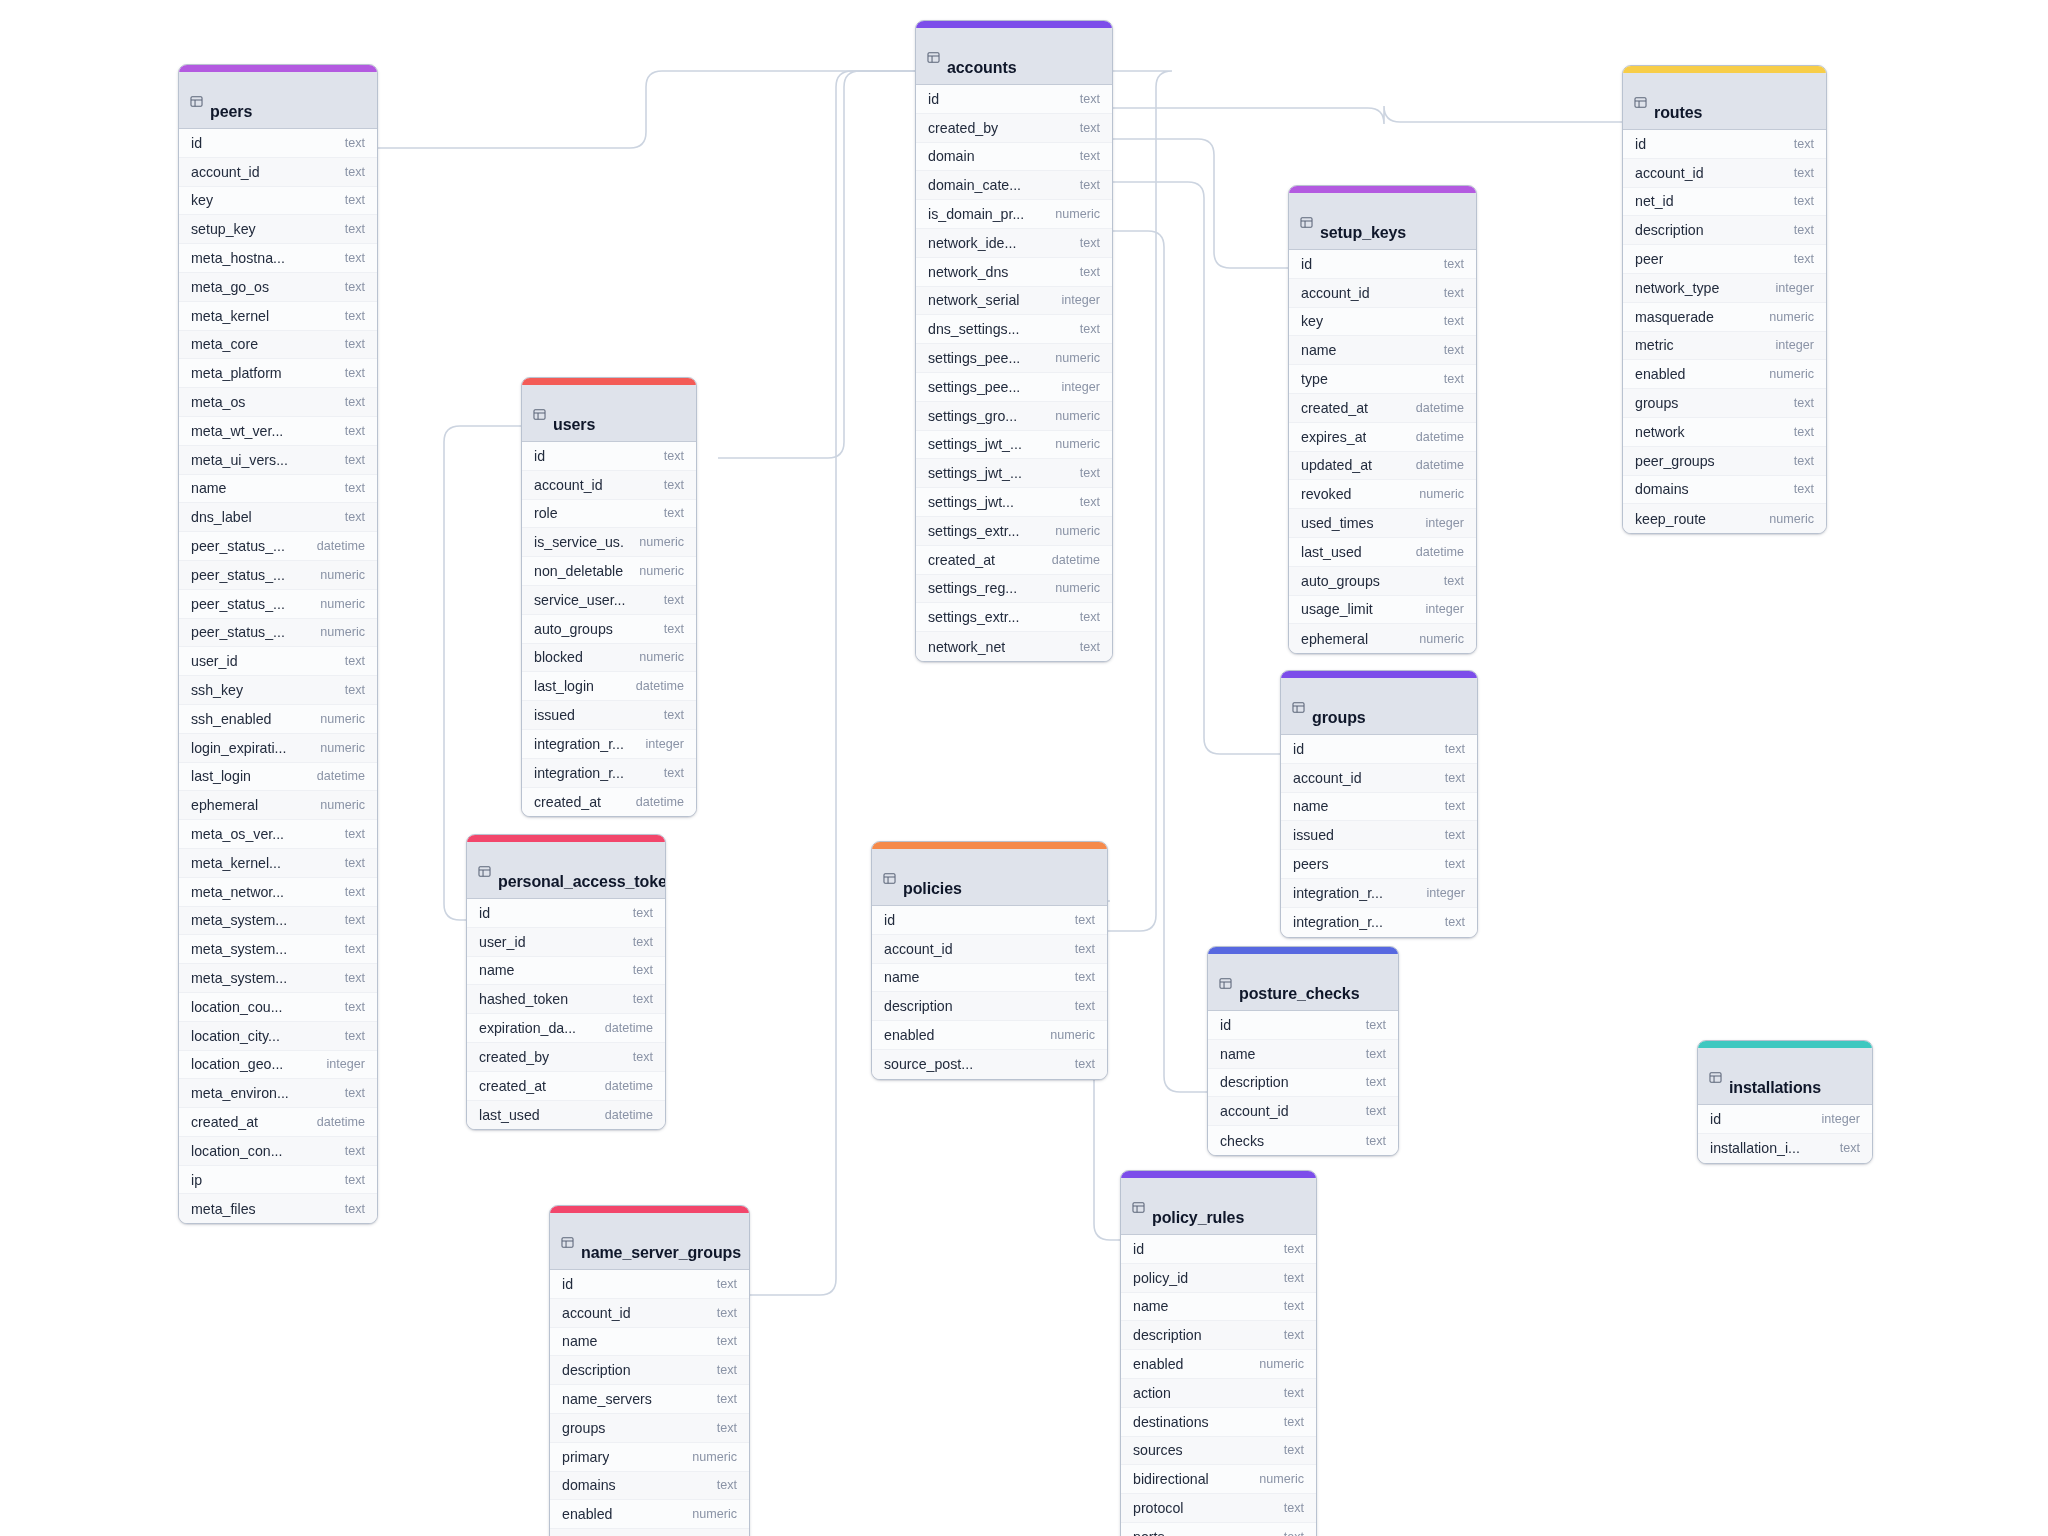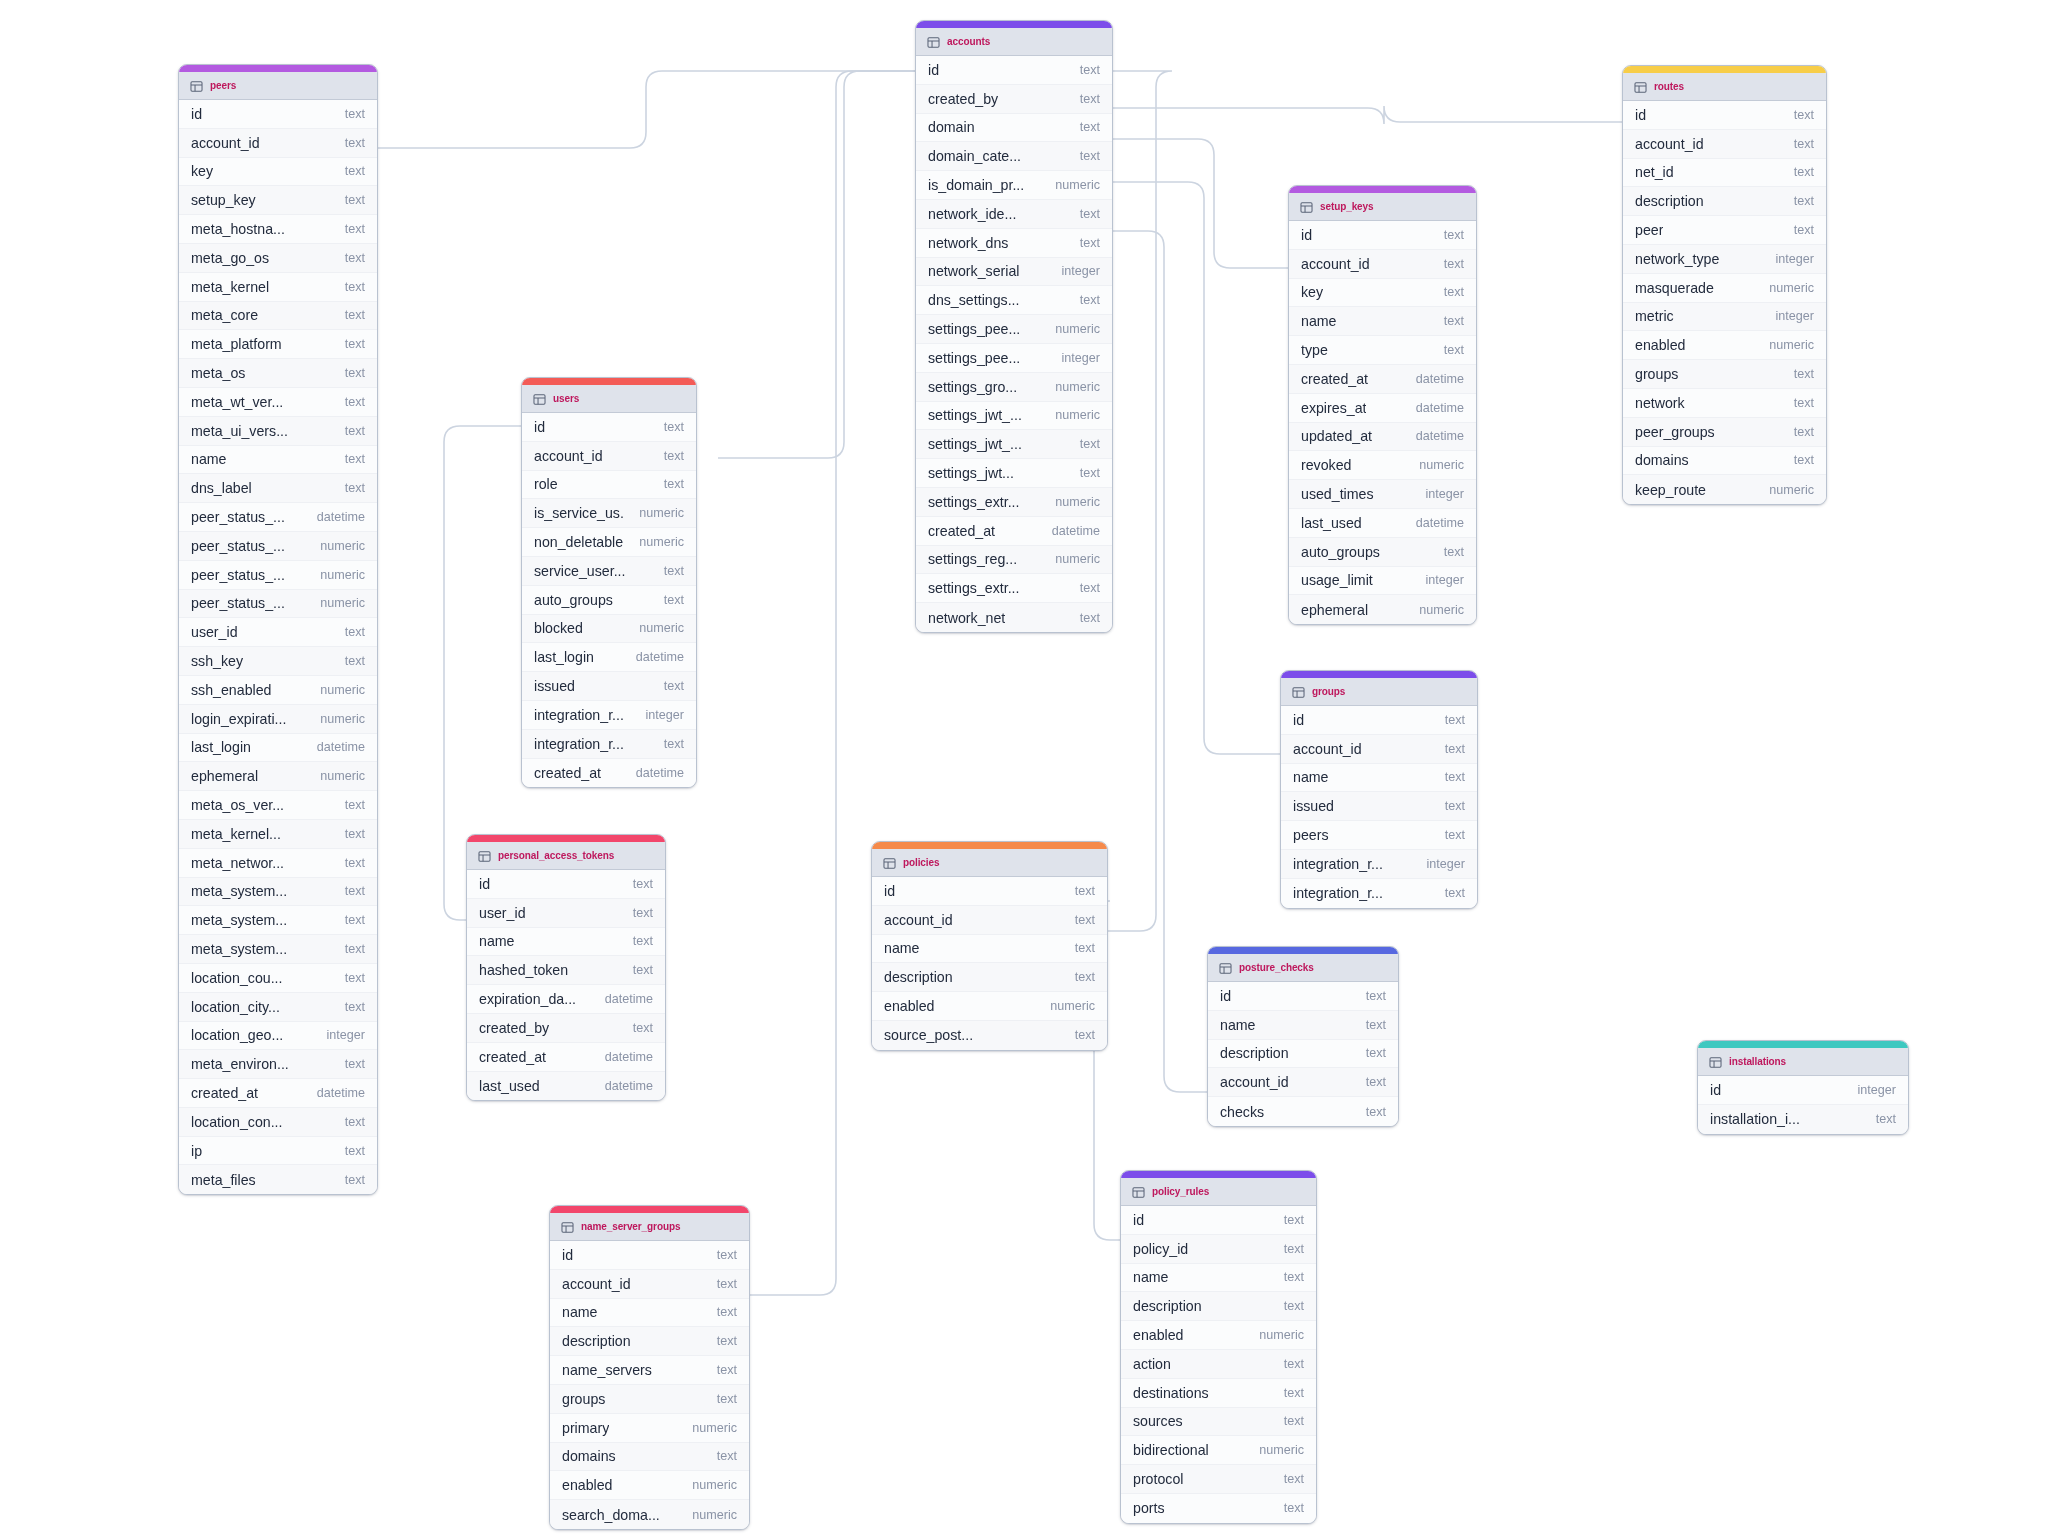--- a/index.html
+++ b/index.html
@@ -42,25 +42,26 @@
   }
   .table-header {
     display: flex;
     align-items: center;
     gap: 7px;
     background: #dfe3eb;
     padding: 7px 11px 7px 11px;
     border-bottom: 1px solid #c3cad6;
   }
   .table-title {
-    font-size: 10px;
+    font-size: 16px;
     font-weight: bold;
-    color: #be185d;
+    color: #0f172a;
     letter-spacing: -0.1px;
     white-space: nowrap;
+    margin-top: 24px;
   }
   .tbl-icon {
     display: inline-block;
     width: 13px;
     height: 13px;
     flex: 0 0 auto;
   }
   .col-row {
     display: flex;
     align-items: center;
@@ -836,21 +837,21 @@
         <div class="col-row">
           <span class="col-name">domains</span>
           <span class="col-type">text</span>
         </div>
         <div class="col-row">
           <span class="col-name">keep_route</span>
           <span class="col-type">numeric</span>
         </div>
       </div>
     </div>
-    <div class="table-card" style="left: 1697px; top: 1040px; width: 212px;">
+    <div class="table-card" style="left: 1697px; top: 1040px; width: 176px;">
       <div class="accent-bar" style="background: rgb(62, 200, 192);"></div>
       <div class="table-header">
         <span class="tbl-icon"><svg viewBox="0 0 16 16" width="13" height="13" fill="none" stroke="#5b6578" stroke-width="1.3">
             <rect x="1.2" y="2.2" width="13.6" height="11.6" rx="1.4"></rect>
             <line x1="1.2" y1="6.2" x2="14.8" y2="6.2"></line>
             <line x1="6.2" y1="6.2" x2="6.2" y2="13.8"></line>
           </svg></span>
         <span class="table-title">installations</span>
       </div>
       <div>

